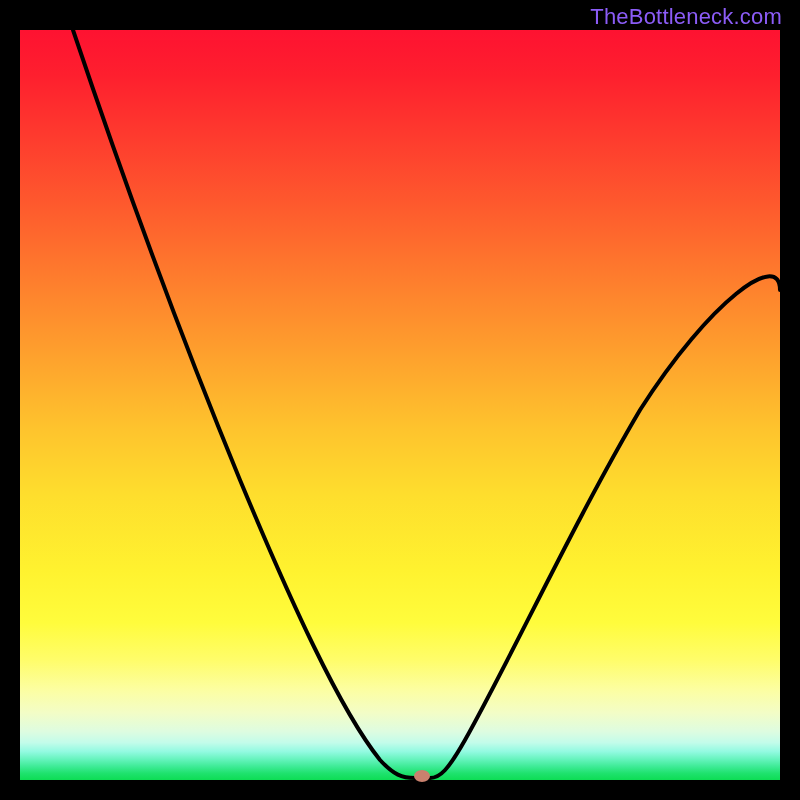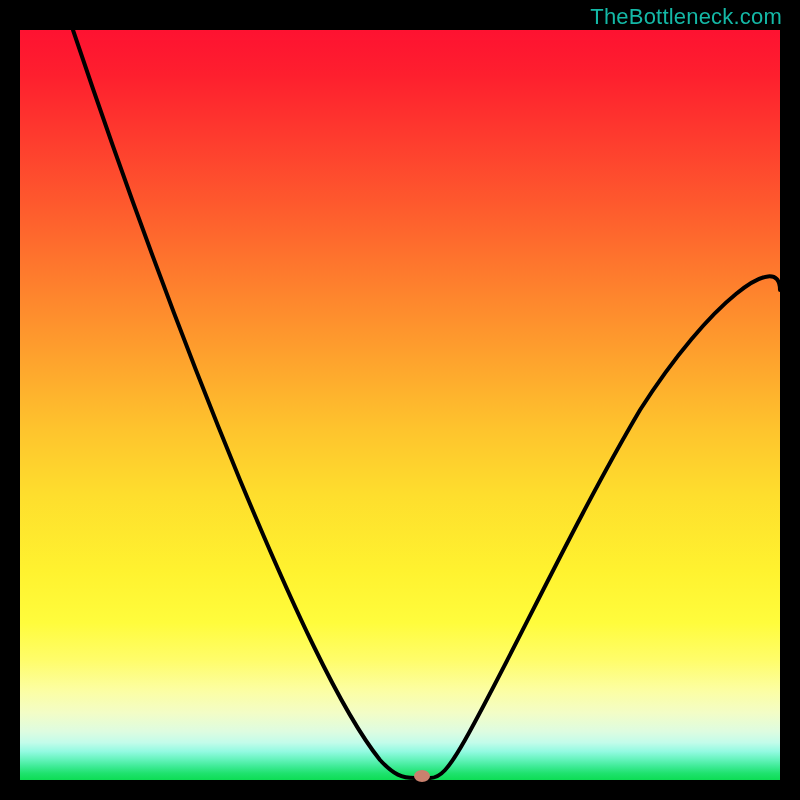--- a/index.html
+++ b/index.html
@@ -14,21 +14,21 @@
   .frame {
     position: relative;
     width: 800px;
     height: 800px;
     background: #000;
   }
   .watermark {
     position: absolute;
     top: 4px;
     right: 18px;
-    color: #14b8a6;
+    color: #8b5cf6;
     font-size: 22px;
     font-weight: 500;
     letter-spacing: 0.2px;
     z-index: 2;
   }
   .plot {
     position: absolute;
     left: 20px;
     top: 30px;
     width: 760px;

